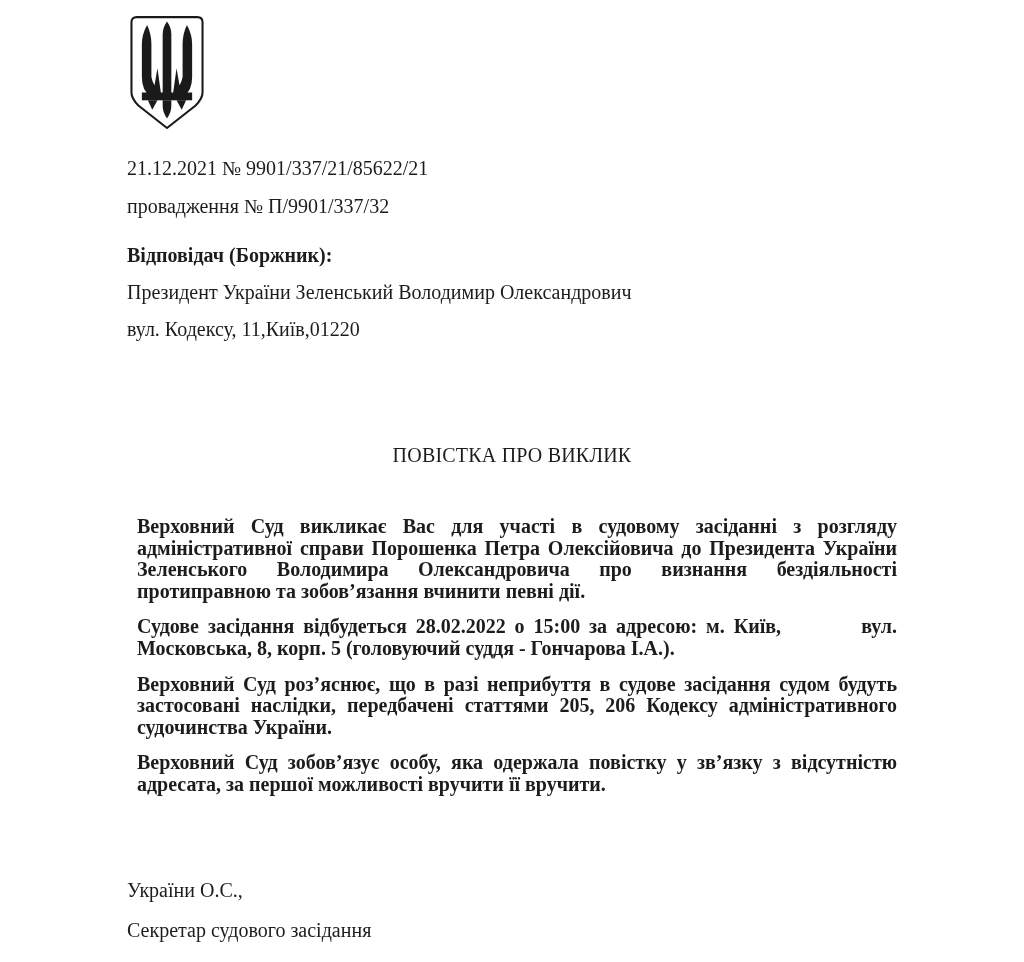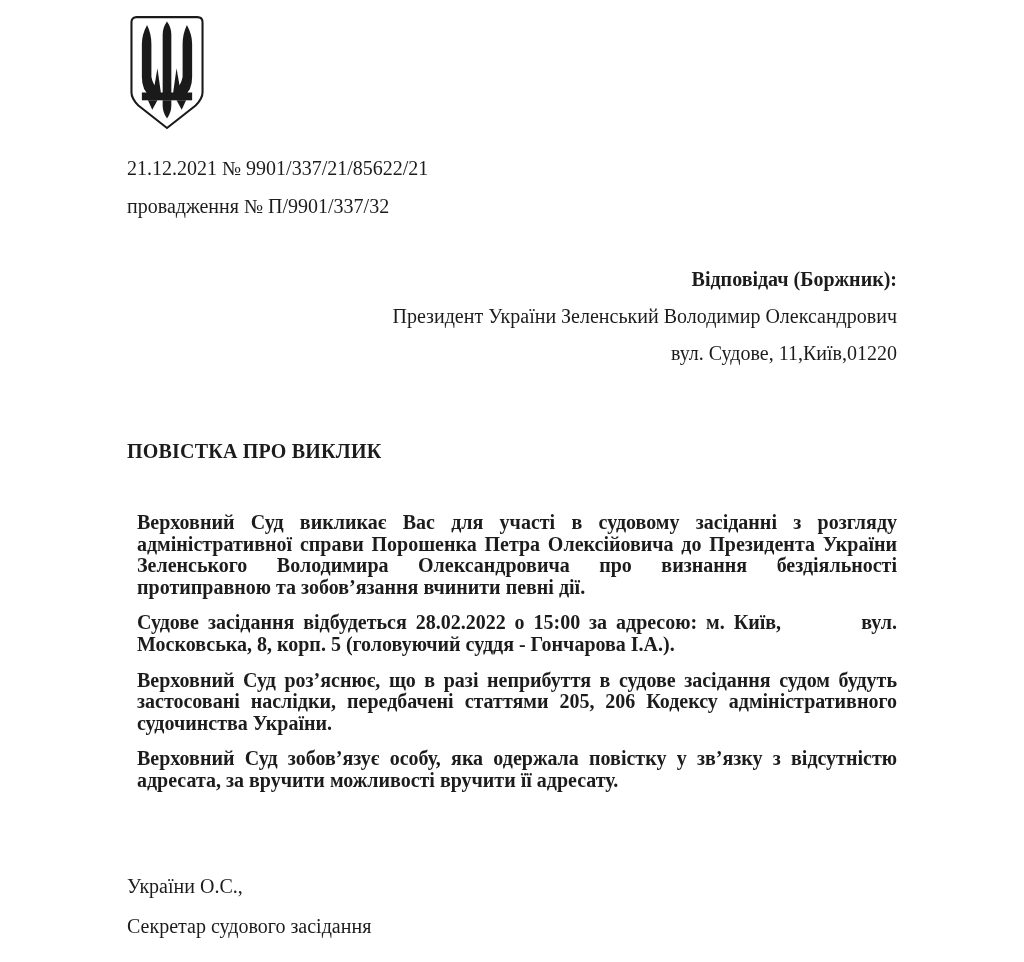--- a/index.html
+++ b/index.html
@@ -30,32 +30,33 @@
     margin-top: 24px;
     line-height: 21px;
     white-space: nowrap;
   }
   .ref-line-2 {
     margin-top: 17px;
     line-height: 21px;
     white-space: nowrap;
   }
   .addressee {
-    margin-top: 52px;
-    text-align: right;
+    margin-top: 28px;
+    text-align: left;
     line-height: 21px;
   }
   .addressee .role {
     font-weight: bold;
     margin-bottom: 16px;
   }
   .addressee .name { margin-bottom: 16px; }
   .doc-title {
-    margin-top: 76px;
-    font-weight: bold;
+    margin-top: 104px;
+    text-align: center;
+    font-weight: normal;
     line-height: 22px;
     letter-spacing: 0.2px;
   }
   .body-text { margin-top: 50px; }
   .body-text p {
     margin: 0 0 14px 10px;
     line-height: 21.6px;
     text-align: justify;
     font-weight: bold;
   }
@@ -90,30 +91,30 @@
     </svg>
   </div>
 
   <div class="ref-line-1">21.12.2021 № 9901/337/21/85622/21</div>
 
   <div class="ref-line-2">провадження № П/9901/337/32</div>
 
   <div class="addressee">
     <div class="role">Відповідач (Боржник):</div>
     <div class="name">Президент України Зеленський Володимир Олександрович</div>
-    <div class="address">вул. Судове, 11,Київ,01220</div>
+    <div class="address">вул. Кодексу, 11,Київ,01220</div>
   </div>
 
   <div class="doc-title">ПОВІСТКА ПРО ВИКЛИК</div>
 
   <div class="body-text">
     <p>Верховний Суд викликає Вас для участі в судовому засіданні з розгляду адміністративної справи Порошенка Петра Олексійовича до Президента України Зеленського Володимира Олександровича про визнання бездіяльності протиправною та зобов’язання вчинити певні дії.</p>
     <p>Судове засідання відбудеться 28.02.2022 о 15:00 за адресою: м. Київ,&nbsp;&nbsp;&nbsp;&nbsp;&nbsp;&nbsp;&nbsp;&nbsp; вул. Московська, 8, корп. 5 (головуючий суддя - Гончарова І.А.).</p>
     <p>Верховний Суд роз’яснює, що в разі неприбуття в судове засідання судом будуть застосовані наслідки, передбачені статтями 205, 206 Кодексу адміністративного судочинства України.</p>
-    <p>Верховний Суд зобов’язує особу, яка одержала повістку у зв’язку з відсутністю адресата, за вручити можливості вручити її адресату.</p>
+    <p>Верховний Суд зобов’язує особу, яка одержала повістку у зв’язку з відсутністю адресата, за першої можливості вручити її вручити.</p>
   </div>
 
   <div class="signature">
     <div class="sig-name">України О.С.,</div>
     <div class="sig-position">Секретар судового засідання</div>
   </div>
 
 </div>
 
 </body></html>

